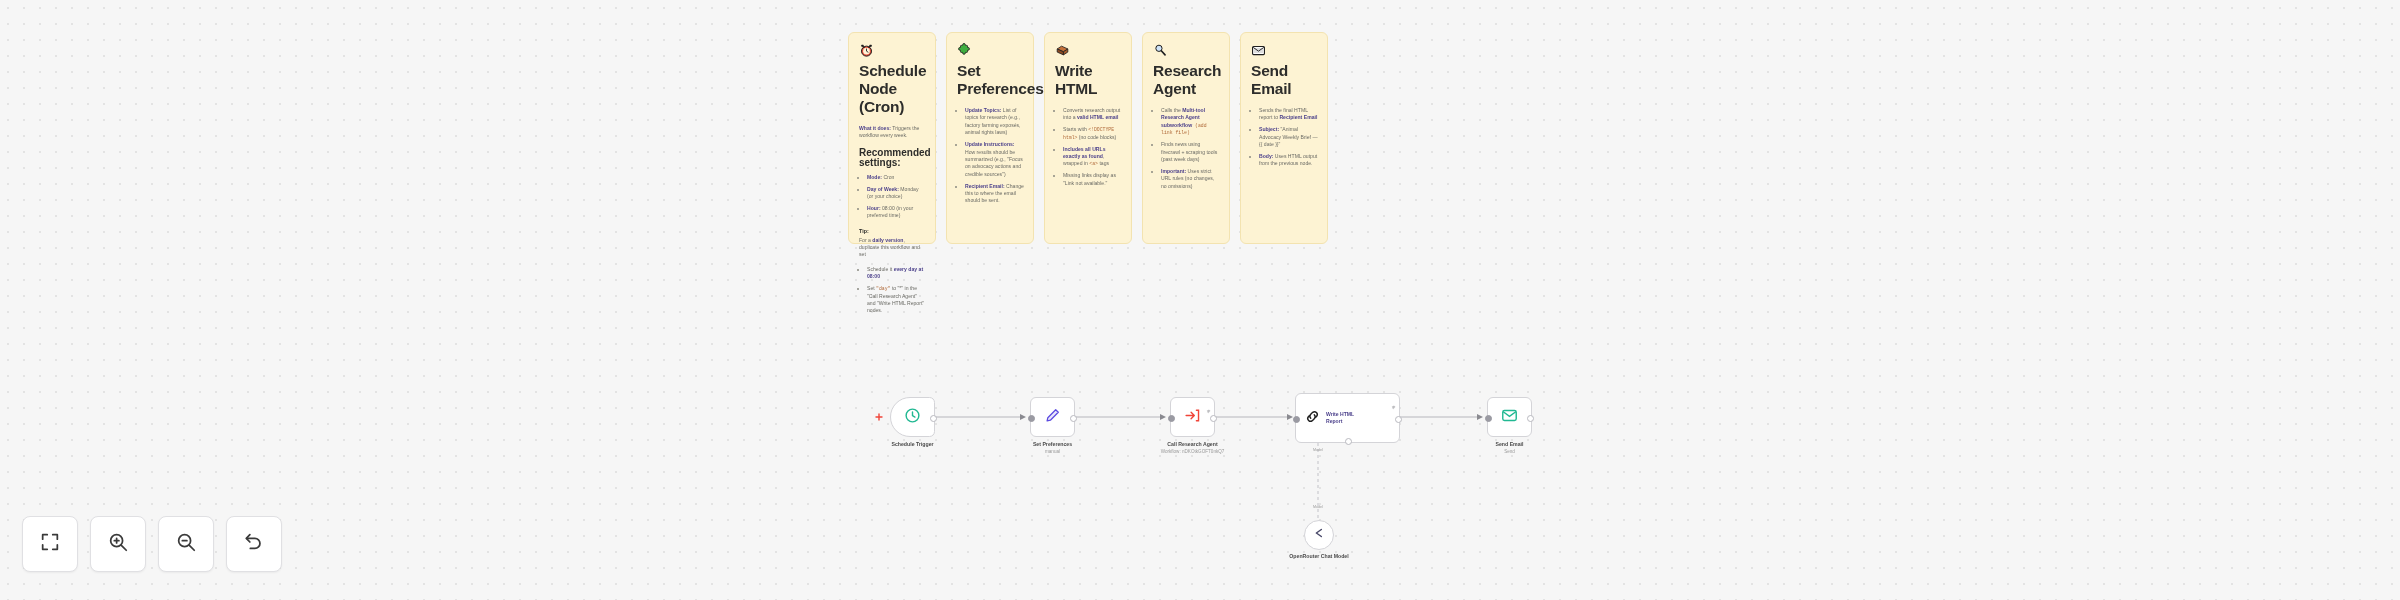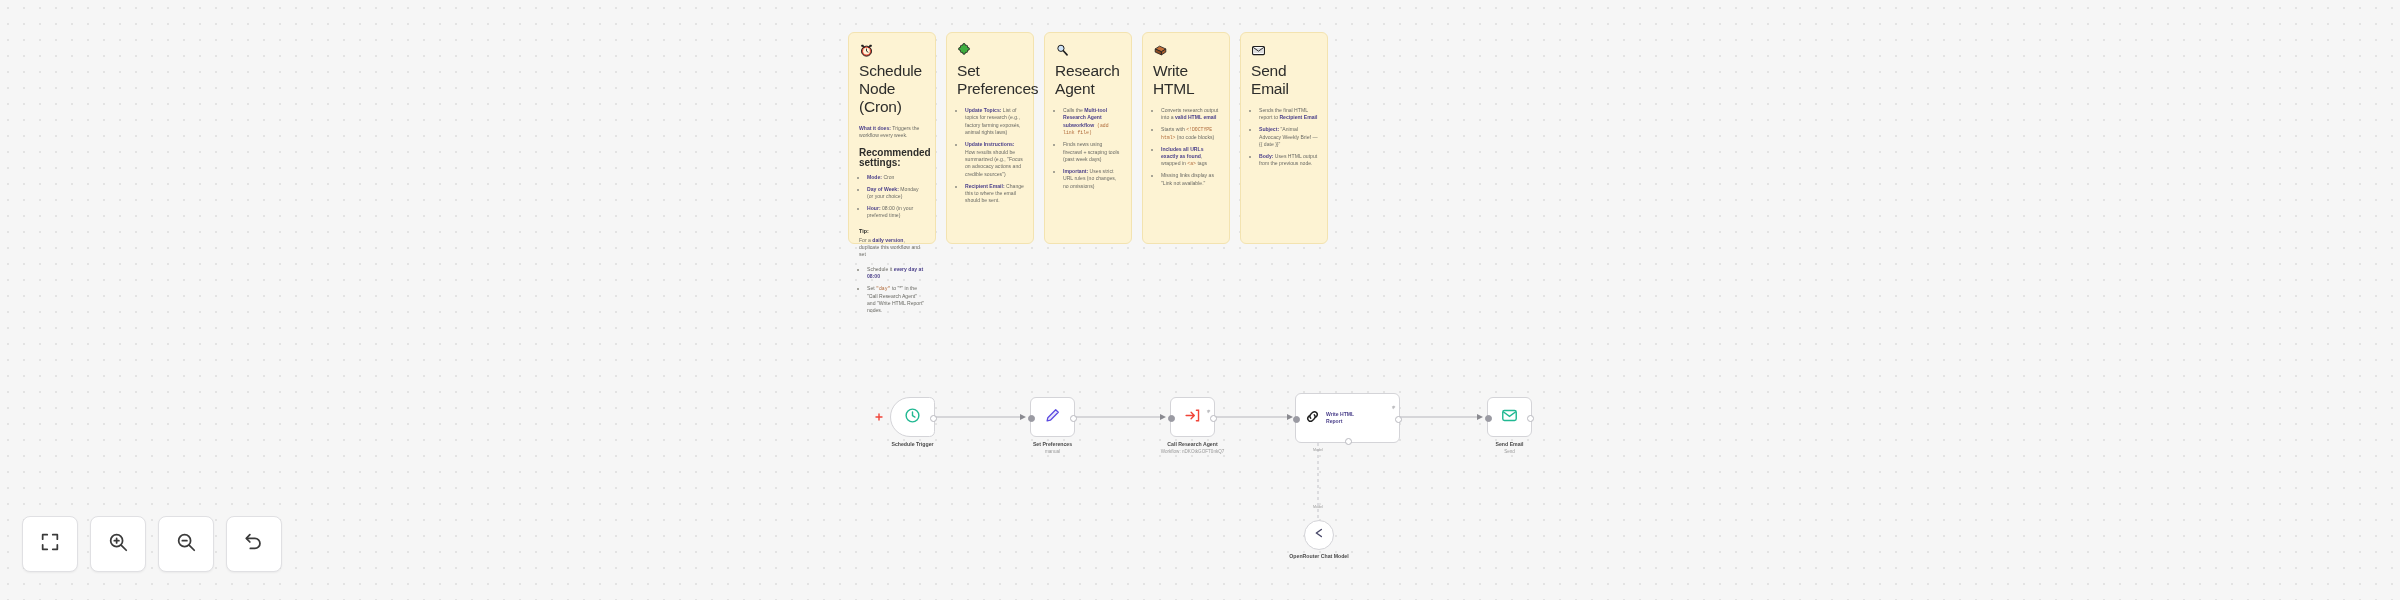--- a/index.html
+++ b/index.html
@@ -20,21 +20,21 @@
   .notes{position:absolute;left:848px;top:32px;display:flex;gap:10px;}
   .note{
     background:#fdf3d3;
     border:1px solid #f3e3b0;
     border-radius:6px;
     padding:9px 9px 10px 10px;
     box-sizing:border-box;
     color:#3a3a38;
   }
   .note-title{
-    font-size:15.5px;line-height:18px;font-weight:400;
+    font-size:15.5px;line-height:18px;font-weight:700;
     color:#2d2d2b;letter-spacing:-.2px;
     margin:0 0 9px 0;
     display:flex;flex-wrap:wrap;align-items:flex-start;gap:5px;
   }
   .note-title .tx{display:inline;}
   .ico{
     width:15px;height:15px;flex:0 0 auto;display:inline-block;
     position:relative;top:1px;
   }
   .note p{margin:0 0 7px 0;font-size:5.1px;line-height:7.4px;color:#6a6a64;}
@@ -146,53 +146,53 @@
       </span>
       <span class="tx">Set Preferences</span>
     </div>
     <ul>
       <li><strong>Update Topics:</strong><span> List of topics for research (e.g., factory farming exposés, animal rights laws)</span></li>
       <li><strong>Update Instructions:</strong><span> How results should be summarized (e.g., "Focus on advocacy actions and credible sources")</span></li>
       <li><strong>Recipient Email:</strong><span> Change this to where the email should be sent.</span></li>
     </ul>
   </div>
 
-  <div class="note n3">
-    <div class="note-title">
-      <span class="ico">
-        <svg viewBox="0 0 24 24">
-            <circle cx="9.5" cy="8.5" r="5" fill="#cfe3f7" stroke="#1f1f1f" stroke-width="1.6"></circle>
-            <path d="M13.3 12.4l6 6.6" stroke="#1f1f1f" stroke-width="2.6" stroke-linecap="round"></path>
-          </svg>
-      </span>
-      <span class="tx">Research Agent</span>
-    </div>
-    <ul>
-      <li><span>Calls the </span><strong>Multi-tool Research Agent subworkflow</strong><code> (add link file)</code></li>
-      <li><span>Finds news using firecrawl + scraping tools (past week days)</span></li>
-      <li><strong>Important:</strong><span> Uses strict URL rules (no changes, no omissions)</span></li>
-    </ul>
-  </div>
-
   <div class="note n4">
     <div class="note-title">
       <span class="ico">
         <svg viewBox="0 0 24 24">
             <path d="M3.5 9.5l7-4.5 10 4.5-7 4.5z" fill="#c4713a" stroke="#1f1f1f" stroke-width="1.3"></path>
             <path d="M3.5 9.5v5l10 4.5v-5z" fill="#8c4a22" stroke="#1f1f1f" stroke-width="1.3"></path>
             <path d="M13.5 14v5l7-4.5v-5z" fill="#a85c2c" stroke="#1f1f1f" stroke-width="1.3"></path>
           </svg>
       </span>
       <span class="tx">Write HTML</span>
     </div>
     <ul>
       <li><span>Converts research output into a </span><strong>valid HTML email</strong></li>
       <li><span>Starts with </span><code>&lt;!DOCTYPE html&gt;</code><span> (no code blocks)</span></li>
       <li><strong>Includes all URLs exactly as found</strong><span>, wrapped in </span><code>&lt;a&gt;</code><span> tags</span></li>
       <li><span>Missing links display as "Link not available."</span></li>
+    </ul>
+  </div>
+
+  <div class="note n3">
+    <div class="note-title">
+      <span class="ico">
+        <svg viewBox="0 0 24 24">
+            <circle cx="9.5" cy="8.5" r="5" fill="#cfe3f7" stroke="#1f1f1f" stroke-width="1.6"></circle>
+            <path d="M13.3 12.4l6 6.6" stroke="#1f1f1f" stroke-width="2.6" stroke-linecap="round"></path>
+          </svg>
+      </span>
+      <span class="tx">Research Agent</span>
+    </div>
+    <ul>
+      <li><span>Calls the </span><strong>Multi-tool Research Agent subworkflow</strong><code> (add link file)</code></li>
+      <li><span>Finds news using firecrawl + scraping tools (past week days)</span></li>
+      <li><strong>Important:</strong><span> Uses strict URL rules (no changes, no omissions)</span></li>
     </ul>
   </div>
 
   <div class="note n5">
     <div class="note-title">
       <span class="ico">
         <svg viewBox="0 0 24 24">
             <rect x="2.5" y="5.5" width="19" height="13" rx="1.6" fill="#fff" stroke="#1f1f1f" stroke-width="1.8"></rect>
             <path d="M4.5 8h15v8h-15z" fill="#dfdfdf"></path>
             <path d="M3.5 7l8.5 6 8.5-6" stroke="#1f1f1f" stroke-width="1.5" fill="none"></path>

